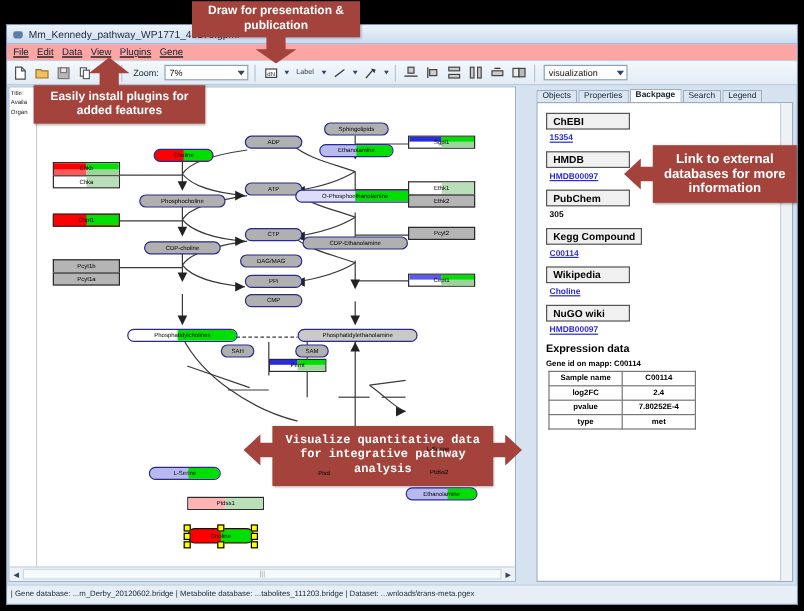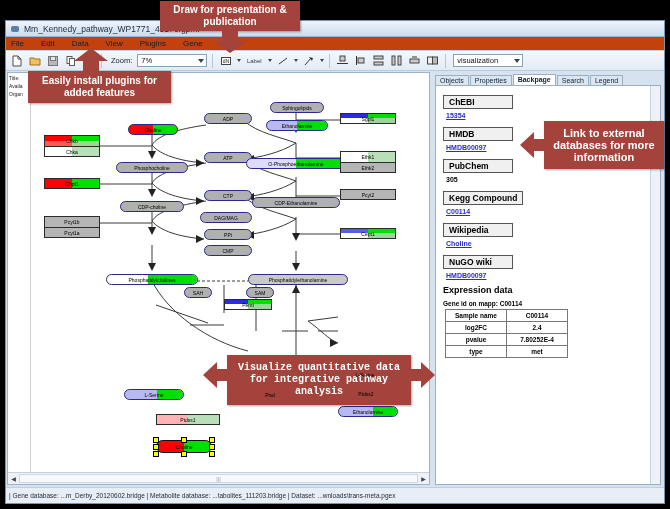--- a/index.html
+++ b/index.html
@@ -9,42 +9,42 @@
   
   .window{position:absolute;left:5px;top:20px;width:660px;height:484px;background:#d6e2ef;
           border:1px solid #7a95b4;box-sizing:border-box;}
   .titlebar{height:16px;background:linear-gradient(#eef4fb,#cbdcef);border-bottom:1px solid #9bb3cc;
             display:flex;align-items:center;padding:0 4px;box-sizing:border-box;}
   .titlebar .tb-icon{width:10px;height:10px;margin-right:4px;position:relative;}
   .titlebar .tb-icon:before{content:"";position:absolute;left:1px;top:2px;width:8px;height:6px;
         background:#5b7fa6;border-radius:2px;}
   .title-text{font-size:8.5px;color:#1b2b3d;white-space:nowrap;}
 
-  .menubar{height:13px;background:#c2410c;border-bottom:1px solid #c2d2e3;display:flex;align-items:center;
-           padding-left:5px;gap:17px;}
+  .menubar{height:13px;background:#fca5a5;border-bottom:1px solid #c2d2e3;display:flex;align-items:center;
+           padding-left:5px;gap:7px;text-decoration:underline;}
   .menubar span{font-size:8px;color:#11202f;cursor:default;}
 
   .toolbar{height:20px;background:linear-gradient(#f4f8fc,#e2ebf5);border-bottom:1px solid #b9cbdd;
            display:flex;align-items:center;padding:0 3px;gap:3px;box-sizing:border-box;}
   .tbtn{width:15px;height:15px;display:flex;align-items:center;justify-content:center;}
   .tbtn svg{display:block;}
   .zoomlabel{font-size:7.5px;color:#11202f;margin-left:4px;margin-right:2px;}
   .combo{height:13px;background:#fff;border:1px solid #8aa0b5;display:flex;align-items:center;
          font-size:7.5px;color:#111;padding-left:3px;box-sizing:border-box;position:relative;}
   .combo .arrow{position:absolute;right:2px;top:4px;width:0;height:0;border-left:3px solid transparent;
          border-right:3px solid transparent;border-top:4px solid #31465c;}
   .zoomcombo{width:70px;}
   .split{width:1px;height:14px;background:#b6c6d6;margin:0 2px;}
   .mini-arrow{width:0;height:0;border-left:2.5px solid transparent;border-right:2.5px solid transparent;
          border-top:3.5px solid #31465c;margin-left:1px;}
 
   
   .body-area{position:absolute;left:0;top:50px;right:0;bottom:17px;display:flex;}
   .canvas-pane{position:relative;width:423px;background:#fff;border:1px solid #9bb3cc;margin:1px;box-sizing:border-box;}
-  .side-pane{position:relative;flex:1;margin:1px 1px 1px 0;display:flex;flex-direction:column;}
+  .side-pane{position:relative;flex:1;margin:1px 1px 1px 12px;display:flex;flex-direction:column;}
 
   .canvas-inner{position:absolute;left:0;top:0;right:0;bottom:11px;overflow:hidden;background:#fff;}
   .info-col{position:absolute;left:1px;top:1px;font-size:5px;color:#222;line-height:8px;}
   .vline{position:absolute;left:22px;top:0;bottom:0;width:1px;background:#cfcfcf;}
 
   
   .hscroll{position:absolute;left:0;right:0;bottom:0;height:11px;background:#eef2f6;border-top:1px solid #c5d2de;
            display:flex;align-items:center;}
   .hscroll .sbtn{width:11px;height:10px;display:flex;align-items:center;justify-content:center;font-size:6px;color:#33475c;}
   .hscroll .track{flex:1;height:9px;background:#f7fafc;border:1px solid #cbd7e2;display:flex;align-items:center;

